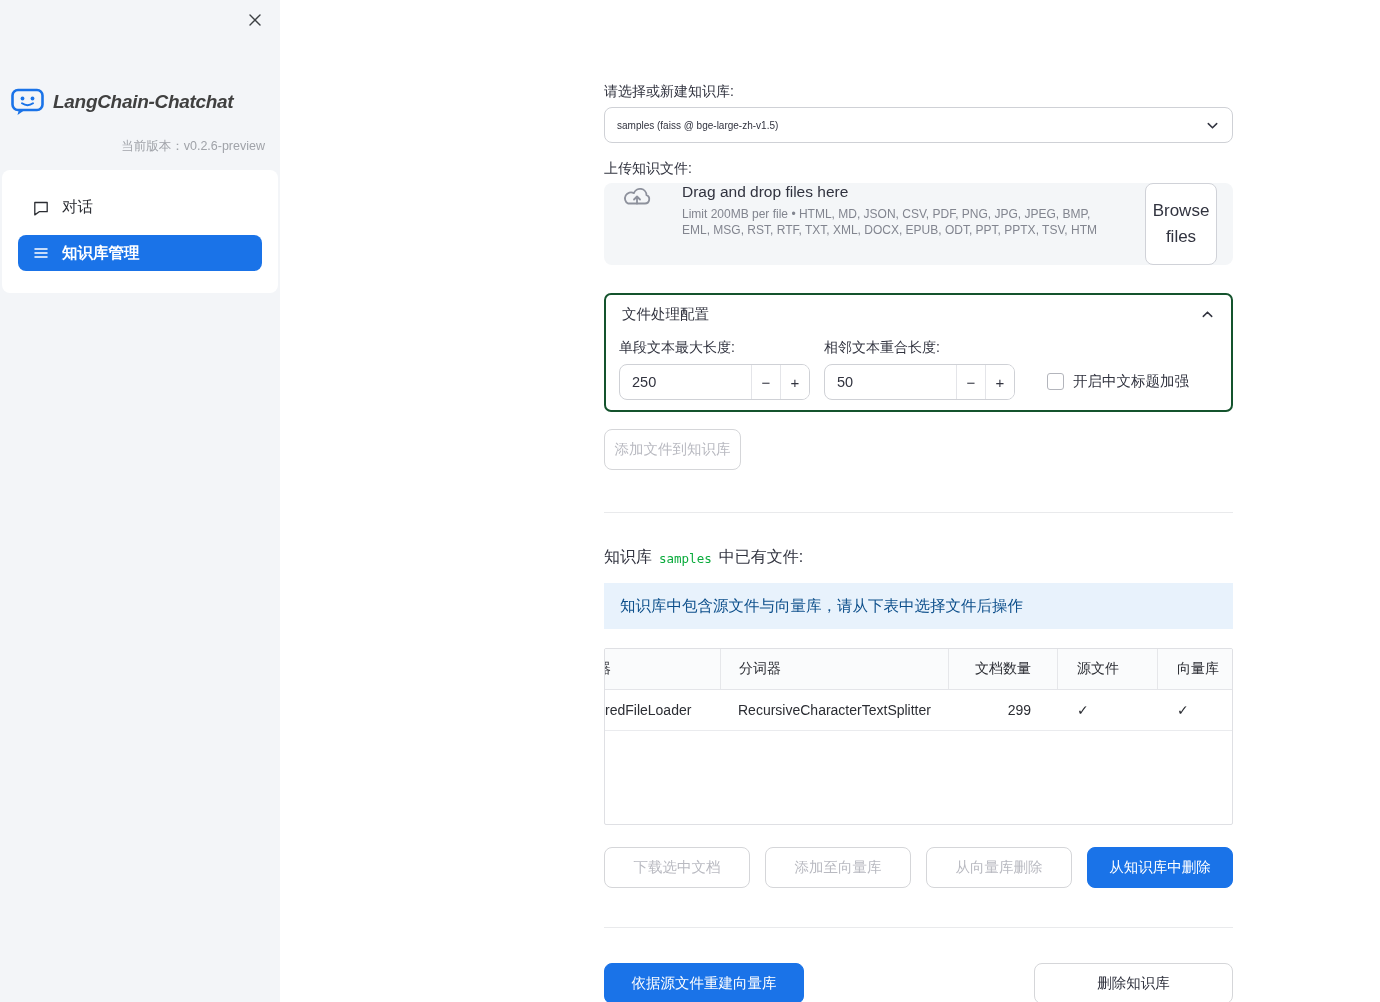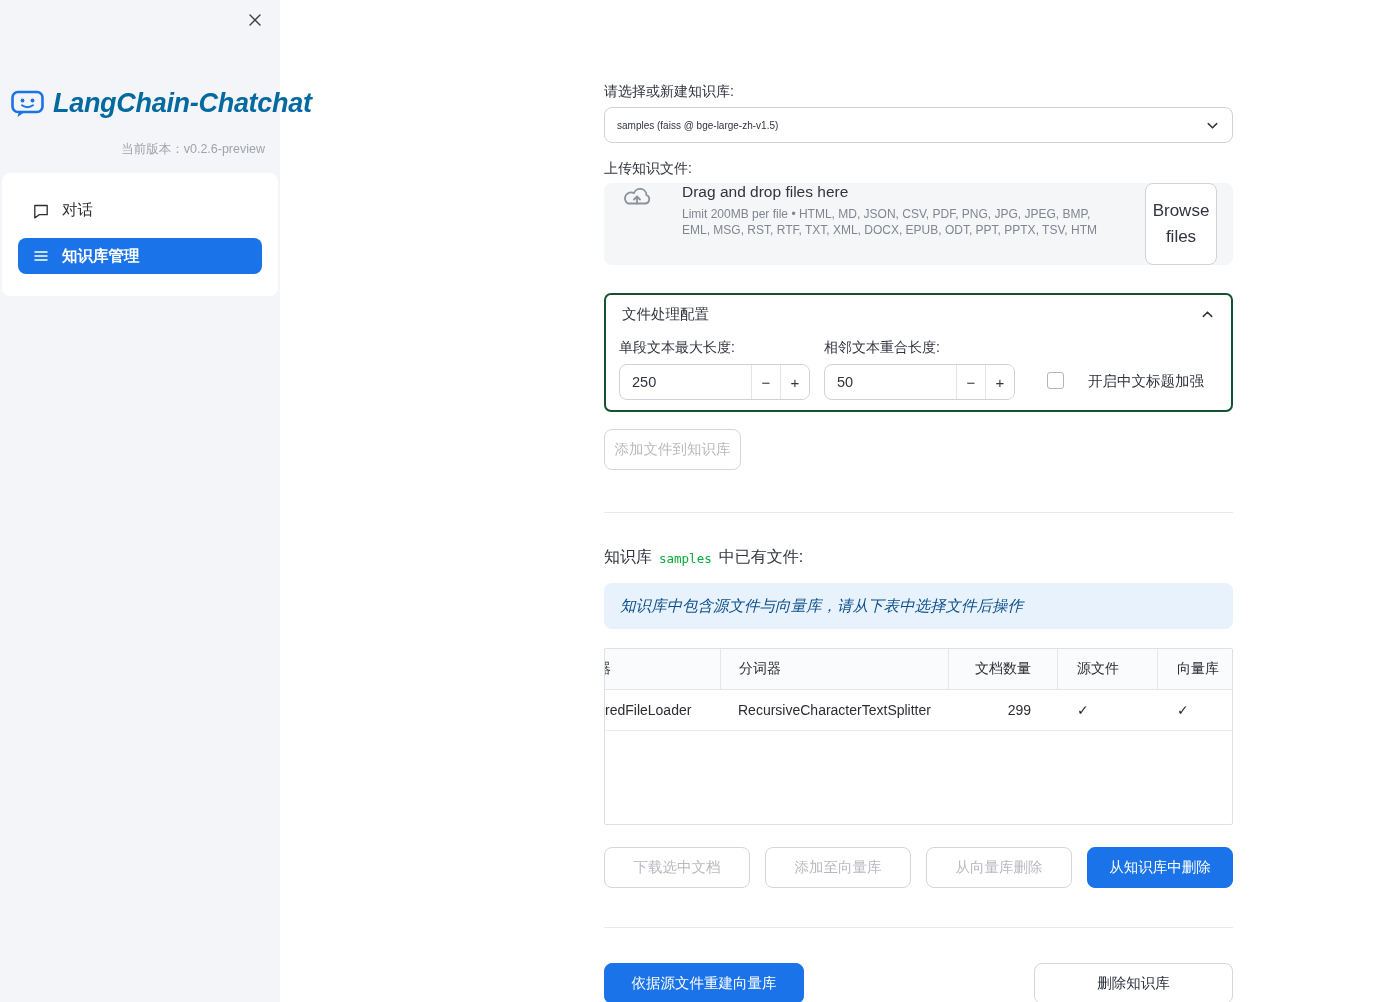--- a/index.html
+++ b/index.html
@@ -14,21 +14,21 @@
   .sidebar {
     width:280px; min-width:280px; height:100%;
     background:#f3f5f8; position:relative;
   }
   .close-x {
     position:absolute; top:9px; right:14px;
     background:none; border:none; cursor:pointer; line-height:0; padding:4px;
   }
   .logo { display:flex; align-items:center; gap:9px; padding:0 11px; margin-top:88px; }
   .logo-text {
-    font-style:italic; font-weight:700; font-size:27px; color:#0369a1;
+    font-style:italic; font-weight:700; font-size:19px; color:#404040;
     letter-spacing:-0.3px; white-space:nowrap;
   }
   .version {
     text-align:right; padding-right:15px; margin-top:22px;
     font-size:12.5px; color:#a0a3a9;
   }
   .menu-card {
     margin:15px 2px 0; background:#ffffff; border-radius:8px;
     padding:20px 16px 22px;
   }
@@ -79,21 +79,21 @@
   .number-input {
     display:flex; height:36px; border:1px solid #cfd1d6; border-radius:8px;
     background:#fff; overflow:hidden;
   }
   .num-val { flex:1; display:flex; align-items:center; padding:0 12px; font-size:14.5px; }
   .step-btn {
     width:29px; border:none; border-left:1px solid #e4e5e9; background:#fff;
     color:#31333f; font-size:15px; cursor:pointer; font-family:inherit;
   }
   .checkbox-wrap {
-    display:flex; gap:24px; margin-left:18px; margin-bottom:9px;
+    display:flex; align-items:center; gap:9px; margin-left:18px; margin-bottom:9px;
     font-size:14.5px; cursor:pointer; white-space:nowrap;
   }
   .checkbox-box {
     width:17px; height:17px; border:1.5px solid #b3b5bc; border-radius:3px;
     background:#fff; flex:none;
   }
 
   .btn {
     height:41px; border-radius:8px; font-size:14.5px; font-family:inherit;
     display:flex; align-items:center; justify-content:center; cursor:pointer;
@@ -107,22 +107,22 @@
   .d1 { margin-top:42px; }
   .d2 { margin-top:39px; }
 
   .kb-line { margin-top:34px; font-size:16px; display:flex; align-items:center; gap:7px; }
   .kb-code {
     font-family:"DejaVu Sans Mono","Liberation Mono",monospace;
     font-size:12.5px; color:#09ab3b; padding-top:2px;
   }
 
   .info-box {
-    margin-top:15px; background:#e8f2fc; color:#0d4f8b; border-radius:8px;
-    padding:13px 16px; font-size:15.5px; line-height:20px;font-style:italic;
+    margin-top:15px; background:#e8f2fc; color:#0d4f8b; border-radius:0;
+    padding:13px 16px; font-size:15.5px; line-height:20px;
   }
 
   .kb-table { margin-top:19px; border:1px solid #dfe0e4; border-radius:2px; height:177px; overflow:hidden; background:#fff; }
   .t-head, .t-row { display:grid; grid-template-columns:115px 228px 109px 100px 1fr; height:41px; }
   .t-head { background:#fafbfc; border-bottom:1px solid #e4e5e9; }
   .th, .td {
     display:flex; align-items:center; padding:0 26px; font-size:14px;
     white-space:nowrap; overflow:hidden; color:#2b2d33;
   }
   .t-head .th + .th { border-left:1px solid #e6e7ea; }

